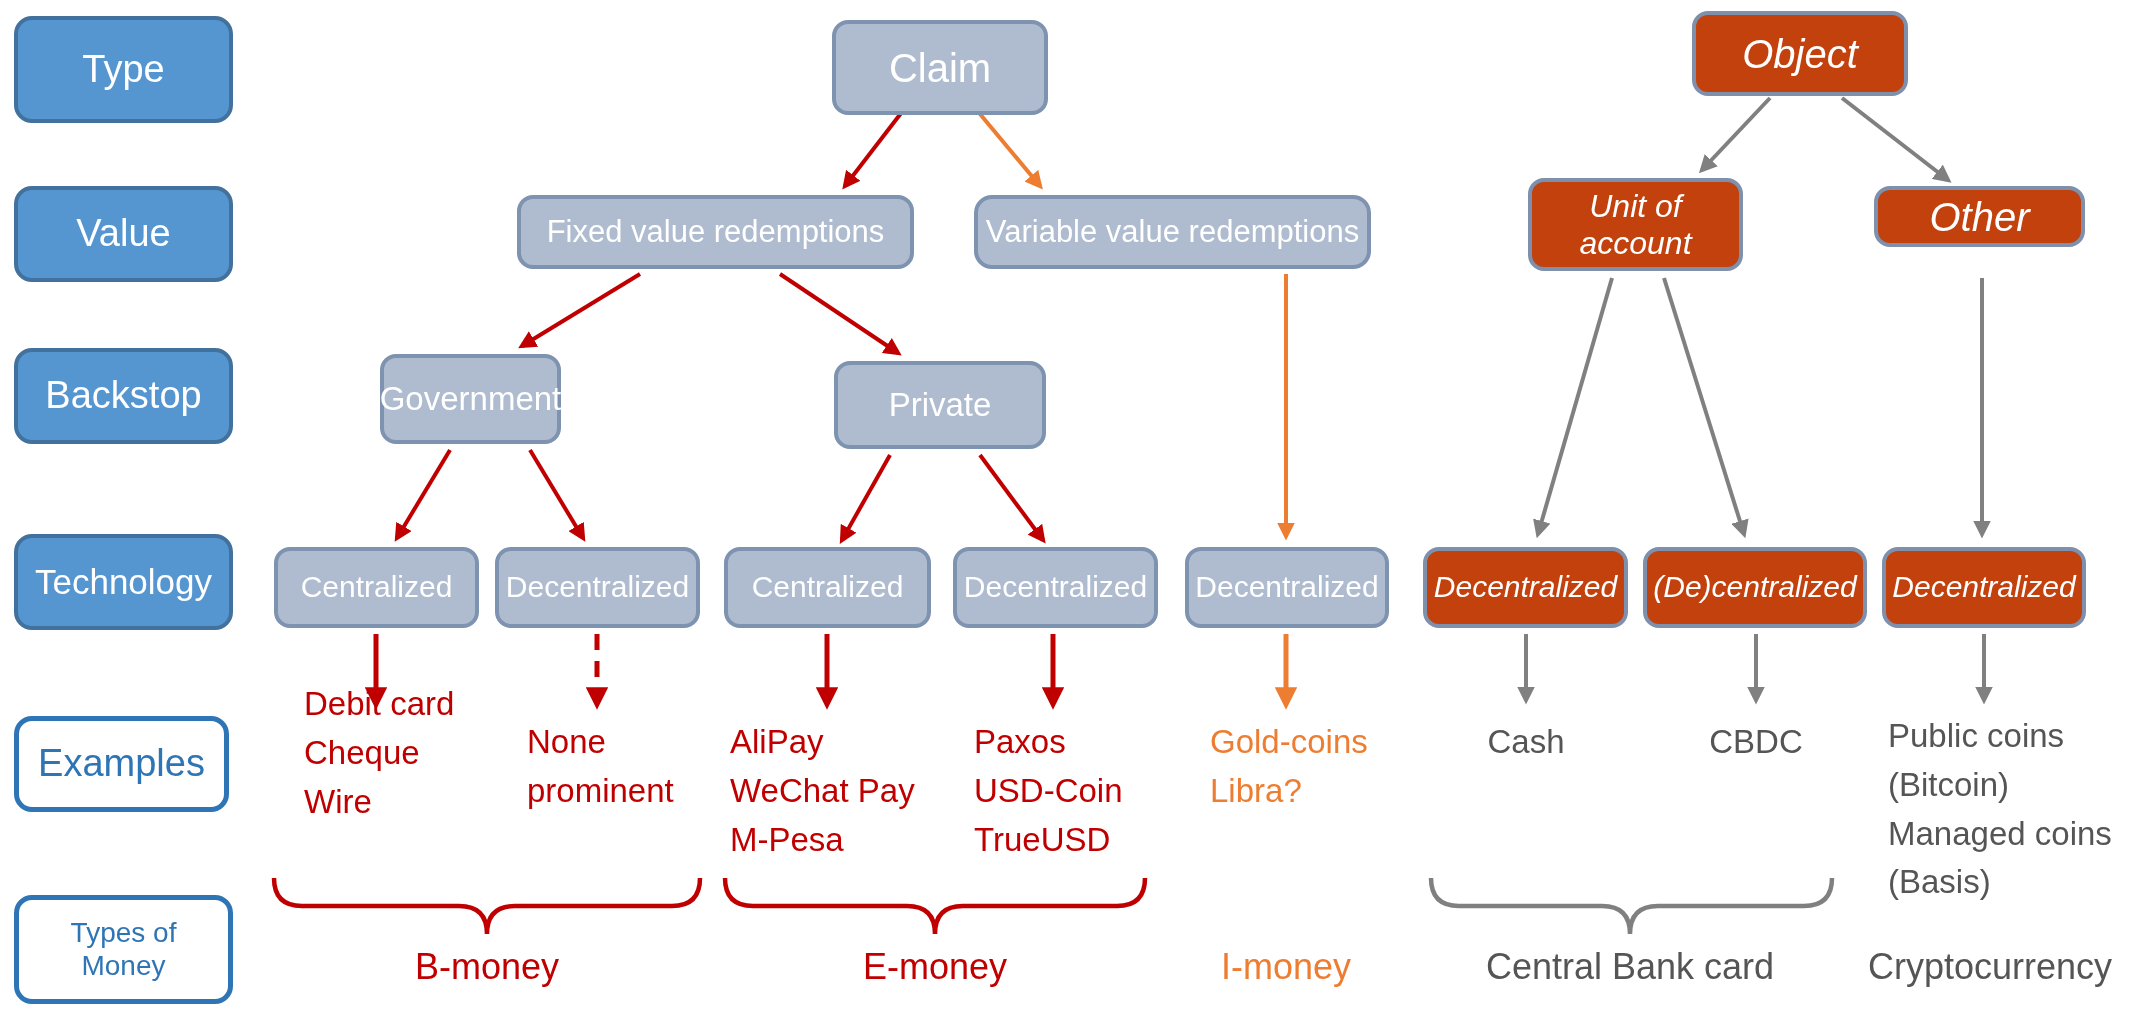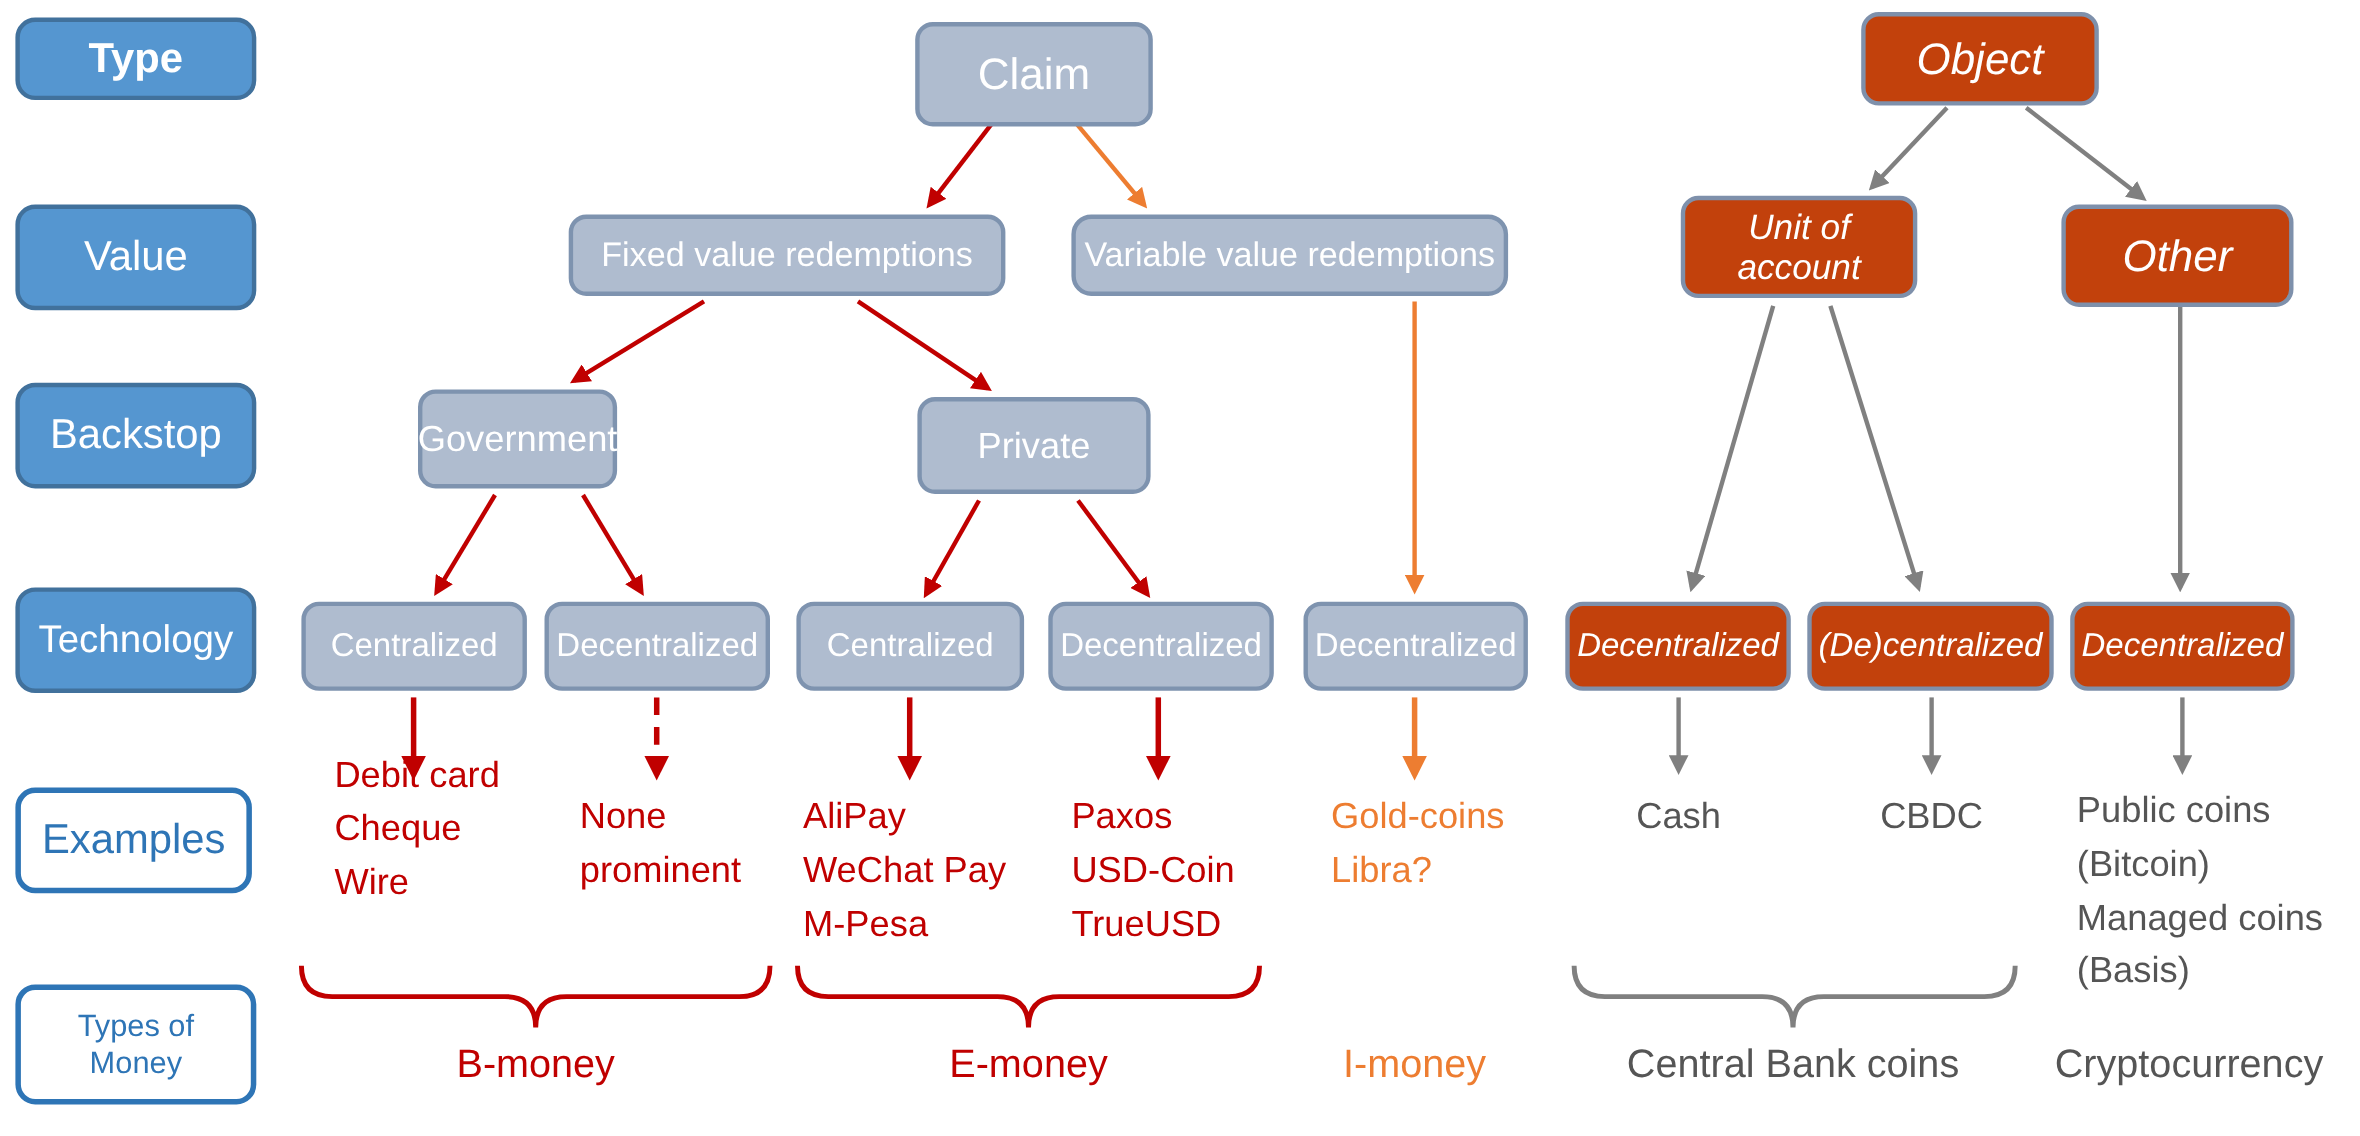--- a/index.html
+++ b/index.html
@@ -78,36 +78,36 @@
     <line x1="1982" y1="278" x2="1982" y2="534" stroke="#808080" stroke-width="4" marker-end="url(#mgray)"></line>
     <line x1="1526" y1="634" x2="1526" y2="700" stroke="#808080" stroke-width="4" marker-end="url(#mgray)"></line>
     <line x1="1756" y1="634" x2="1756" y2="700" stroke="#808080" stroke-width="4" marker-end="url(#mgray)"></line>
     <line x1="1984" y1="634" x2="1984" y2="700" stroke="#808080" stroke-width="4" marker-end="url(#mgray)"></line>
 
     <path d="M 274 878 Q 274 906 302 906 L 459 906 Q 487 906 487 934 Q 487 906 515 906 L 672 906 Q 700 906 700 878" fill="none" stroke="#C00000" stroke-width="4.5"></path>
     <path d="M 725 878 Q 725 906 753 906 L 907 906 Q 935 906 935 934 Q 935 906 963 906 L 1117 906 Q 1145 906 1145 878" fill="none" stroke="#C00000" stroke-width="4.5"></path>
     <path d="M 1431 878 Q 1431 906 1459 906 L 1602 906 Q 1630 906 1630 934 Q 1630 906 1658 906 L 1804 906 Q 1832 906 1832 878" fill="none" stroke="#808080" stroke-width="4.5"></path>
   </svg>
 
-  <div class="rowlabel abs" style="left:14px; top:16px; width:219px; height:75px;font-weight:bold;">Type</div>
+  <div class="rowlabel abs" style="left:14px; top:16px; width:219px; height:107px;">Type</div>
   <div class="rowlabel abs" style="left:14px; top:186px; width:219px; height:96px;">Value</div>
   <div class="rowlabel abs" style="left:14px; top:348px; width:219px; height:96px;">Backstop</div>
   <div class="rowlabel abs" style="left:14px; top:534px; width:219px; height:96px; font-size:35px;">Technology</div>
   <div class="rowlabel outline abs" style="left:14px; top:716px; width:215px; height:96px;">Examples</div>
   <div class="rowlabel outline abs" style="left:14px; top:895px; width:219px; height:109px; font-size:28px;">Types of
 Money</div>
 
   <div class="node light f40 abs" style="left:832px; top:20px; width:216px; height:95px;">Claim</div>
   <div class="node dark f40 abs" style="left:1692px; top:11px; width:216px; height:85px;">Object</div>
 
   <div class="node light f31 abs" style="left:517px; top:195px; width:397px; height:74px;">Fixed value redemptions</div>
   <div class="node light f31 abs" style="left:974px; top:195px; width:397px; height:74px;border-radius:18px;">Variable value redemptions</div>
   <div class="node dark f32 abs" style="left:1528px; top:178px; width:215px; height:93px;">Unit of
 account</div>
-  <div class="node dark f40 abs" style="left:1874px; top:186px; width:211px; height:93px;">Other</div>
+  <div class="node dark f40 abs" style="left:1874px; top:186px; width:211px; height:61px;">Other</div>
 
   <div class="node light f33 abs" style="left:380px; top:354px; width:181px; height:90px;">Government</div>
   <div class="node light f33 abs" style="left:834px; top:361px; width:212px; height:88px;">Private</div>
 
   <div class="node light f30 abs" style="left:274px;  top:547px; width:205px; height:81px;">Centralized</div>
   <div class="node light f30 abs" style="left:495px;  top:547px; width:205px; height:81px;">Decentralized</div>
   <div class="node light f30 abs" style="left:724px;  top:547px; width:207px; height:81px;">Centralized</div>
   <div class="node light f30 abs" style="left:953px;  top:547px; width:205px; height:81px;">Decentralized</div>
   <div class="node light f30 abs" style="left:1185px; top:547px; width:204px; height:81px;">Decentralized</div>
   <div class="node dark f30 abs" style="left:1423px; top:547px; width:205px; height:81px;">Decentralized</div>
@@ -130,16 +130,16 @@
   <div class="ex gray center abs" style="left:1440px; top:718px; width:172px;">Cash</div>
   <div class="ex gray center abs" style="left:1670px; top:718px; width:172px;">CBDC</div>
   <div class="ex gray abs" style="left:1888px; top:712px;">Public coins
 (Bitcoin)
 Managed coins
 (Basis)</div>
 
   <div class="money red abs" style="left:337px;  top:946px; width:300px;">B-money</div>
   <div class="money red abs" style="left:785px;  top:946px; width:300px;">E-money</div>
   <div class="money orange abs" style="left:1136px; top:946px; width:300px;">I-money</div>
-  <div class="money gray abs" style="left:1430px; top:946px; width:400px;">Central Bank coins</div>
+  <div class="money gray abs" style="left:1430px; top:946px; width:400px;">Central Bank card</div>
   <div class="money gray abs" style="left:1840px; top:946px; width:300px;">Cryptocurrency</div>
 
 </div>
 
 </body></html>

